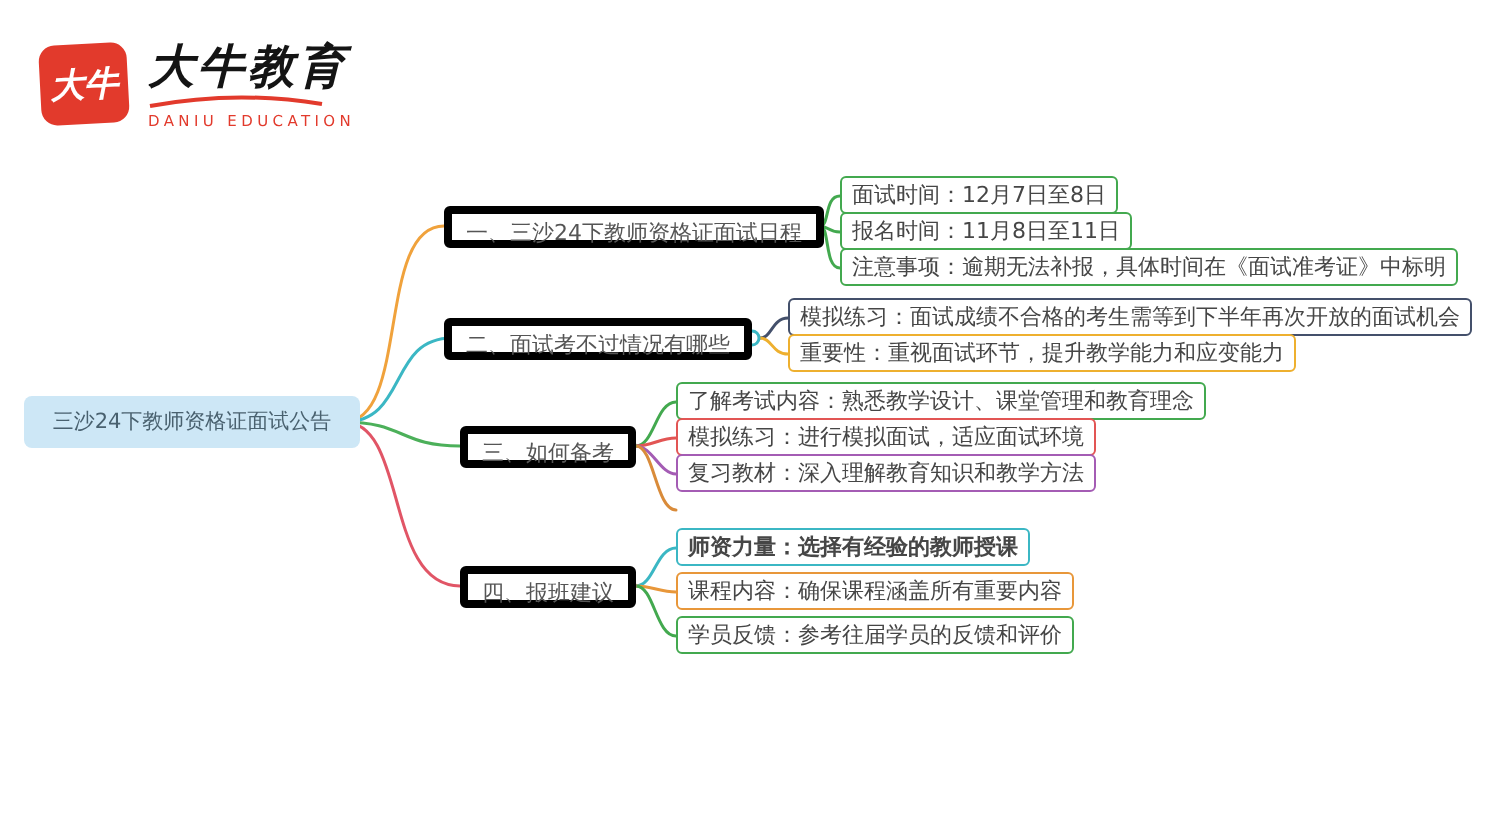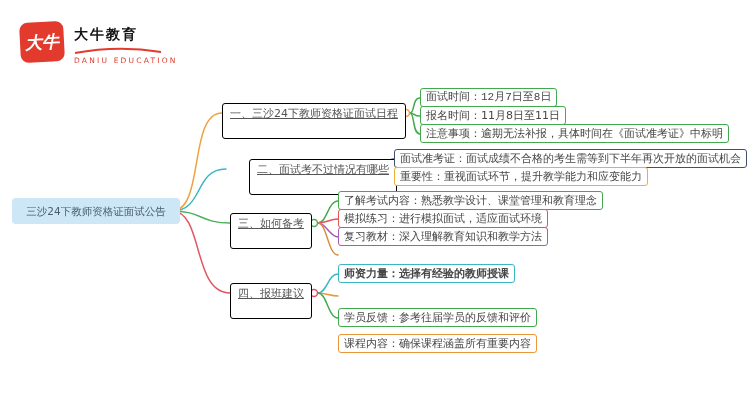--- a/index.html
+++ b/index.html
@@ -9,32 +9,32 @@
   svg.connectors{position:absolute;left:0;top:0;width:750px;height:410px;pointer-events:none;}
   svg.connectors path{fill:none;stroke:var(--c,#999);stroke-width:1.5;stroke-linecap:round;}
   svg.connectors circle{fill:#fff;stroke:var(--c,#999);stroke-width:1.5;}
 
   
   .logo{position:absolute;left:20px;top:22px;display:flex;align-items:flex-start;}
   .seal{width:44px;height:40px;border-radius:8px;background:var(--c,#e23a2c);color:#fff;
         display:flex;align-items:center;justify-content:center;font-size:17px;font-weight:bold;
         font-style:italic;transform:rotate(-3deg);}
   .brand{margin-left:10px;}
-  .brand-name{font-size:14px;font-weight:bold;color:#141414;letter-spacing:2px;line-height:24px;}
+  .brand-name{font-size:23px;font-weight:bold;color:#141414;letter-spacing:2px;line-height:24px;font-style:italic;}
   .swoosh{display:block;margin-top:1px;}
   .swoosh path{fill:none;stroke:var(--c,#e23a2c);stroke-width:2;}
   .brand-sub{font-size:7.5px;color:#e23a2c;letter-spacing:2.2px;margin-top:1px;}
 
   
   .root{position:absolute;left:12px;top:198px;width:168px;height:26px;line-height:26px;
         text-align:center;background:var(--c,#cde7f6);border-radius:4px;font-size:10.5px;
         color:#49616f;white-space:nowrap;}
-  .blabel{position:absolute;height:36px;box-sizing:border-box;border:1px solid #000000;
+  .blabel{position:absolute;height:21px;box-sizing:border-box;border:4px solid #000000;
         border-radius:3px;background:#fff;font-size:11px;color:#555;
-        padding:3px 7px;line-height:13px;white-space:nowrap;text-decoration:underline;}
+        padding:3px 7px;line-height:13px;white-space:nowrap;}
   .child{position:absolute;box-sizing:border-box;border:1.3px solid var(--c,#999);
         border-radius:3px;background:#fff;font-size:11px;color:#464646;
         padding:2px 5px;line-height:13px;white-space:nowrap;}
 </style>
 </head>
 <body>
 
 <div class="canvas">
 
   <svg class="connectors">
@@ -76,32 +76,32 @@
       <svg class="swoosh" width="88" height="8">
         <path d="M1,6 Q44,-2 87,5" style="--c: #e23a2c;"></path>
       </svg>
       <div class="brand-sub">DANIU EDUCATION</div>
     </div>
   </div>
 
   <div class="root" style="--c: #cde7f6;">三沙24下教师资格证面试公告</div>
 
   <div class="blabel" style="left:222px;top:103px;">一、三沙24下教师资格证面试日程</div>
-  <div class="blabel" style="left:222px;top:159px;margin-left:27px;">二、面试考不过情况有哪些</div>
+  <div class="blabel" style="left:222px;top:159px;">二、面试考不过情况有哪些</div>
   <div class="blabel" style="left:230px;top:213px;">三、如何备考</div>
   <div class="blabel" style="left:230px;top:283px;">四、报班建议</div>
 
-  <div class="child" style="left: 420px; top: 88px; font-family: Liberation Mono, monospace; --c: #43a94f;">面试时间：12月7日至8日</div>
+  <div class="child" style="left: 420px; top: 88px; --c: #43a94f;">面试时间：12月7日至8日</div>
   <div class="child" style="left: 420px; top: 106px; --c: #43a94f;">报名时间：11月8日至11日</div>
   <div class="child" style="left: 420px; top: 124px; --c: #43a94f;">注意事项：逾期无法补报，具体时间在《面试准考证》中标明</div>
 
-  <div class="child" style="left: 394px; top: 149px; --c: #44506b;">面试准考证：面试成绩不合格的考生需等到下半年再次开放的面试机会</div>
+  <div class="child" style="left: 394px; top: 149px; --c: #44506b;">模拟练习：面试成绩不合格的考生需等到下半年再次开放的面试机会</div>
   <div class="child" style="left: 394px; top: 167px; --c: #eeb02f;">重要性：重视面试环节，提升教学能力和应变能力</div>
 
   <div class="child" style="left: 338px; top: 191px; --c: #43a94f;">了解考试内容：熟悉教学设计、课堂管理和教育理念</div>
   <div class="child" style="left: 338px; top: 209px; --c: #e25554;">模拟练习：进行模拟面试，适应面试环境</div>
   <div class="child" style="left: 338px; top: 227px; --c: #a45cb4;">复习教材：深入理解教育知识和教学方法</div>
 
   <div class="child" style="left: 338px; top: 264px; font-weight: bold; --c: #3bb7c4;">师资力量：选择有经验的教师授课</div>
-  <div class="child" style="left: 338px; top: 286px; margin-top: 48px; --c: #e8973a;">课程内容：确保课程涵盖所有重要内容</div>
+  <div class="child" style="left: 338px; top: 286px; --c: #e8973a;">课程内容：确保课程涵盖所有重要内容</div>
   <div class="child" style="left: 338px; top: 308px; --c: #43a94f;">学员反馈：参考往届学员的反馈和评价</div>
 
 </div>
 
 </body></html>

